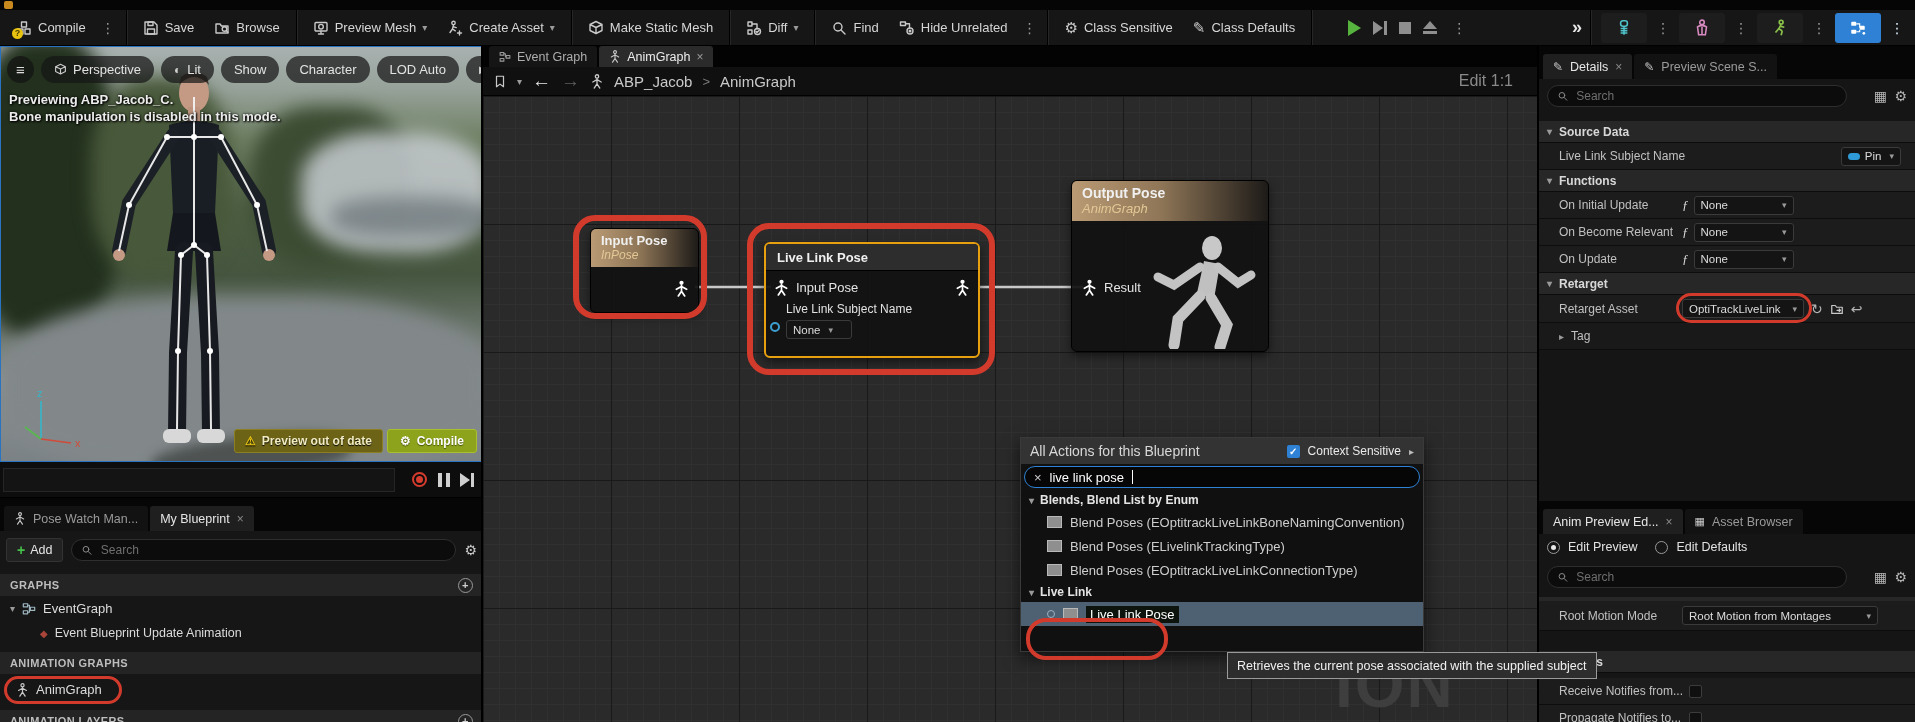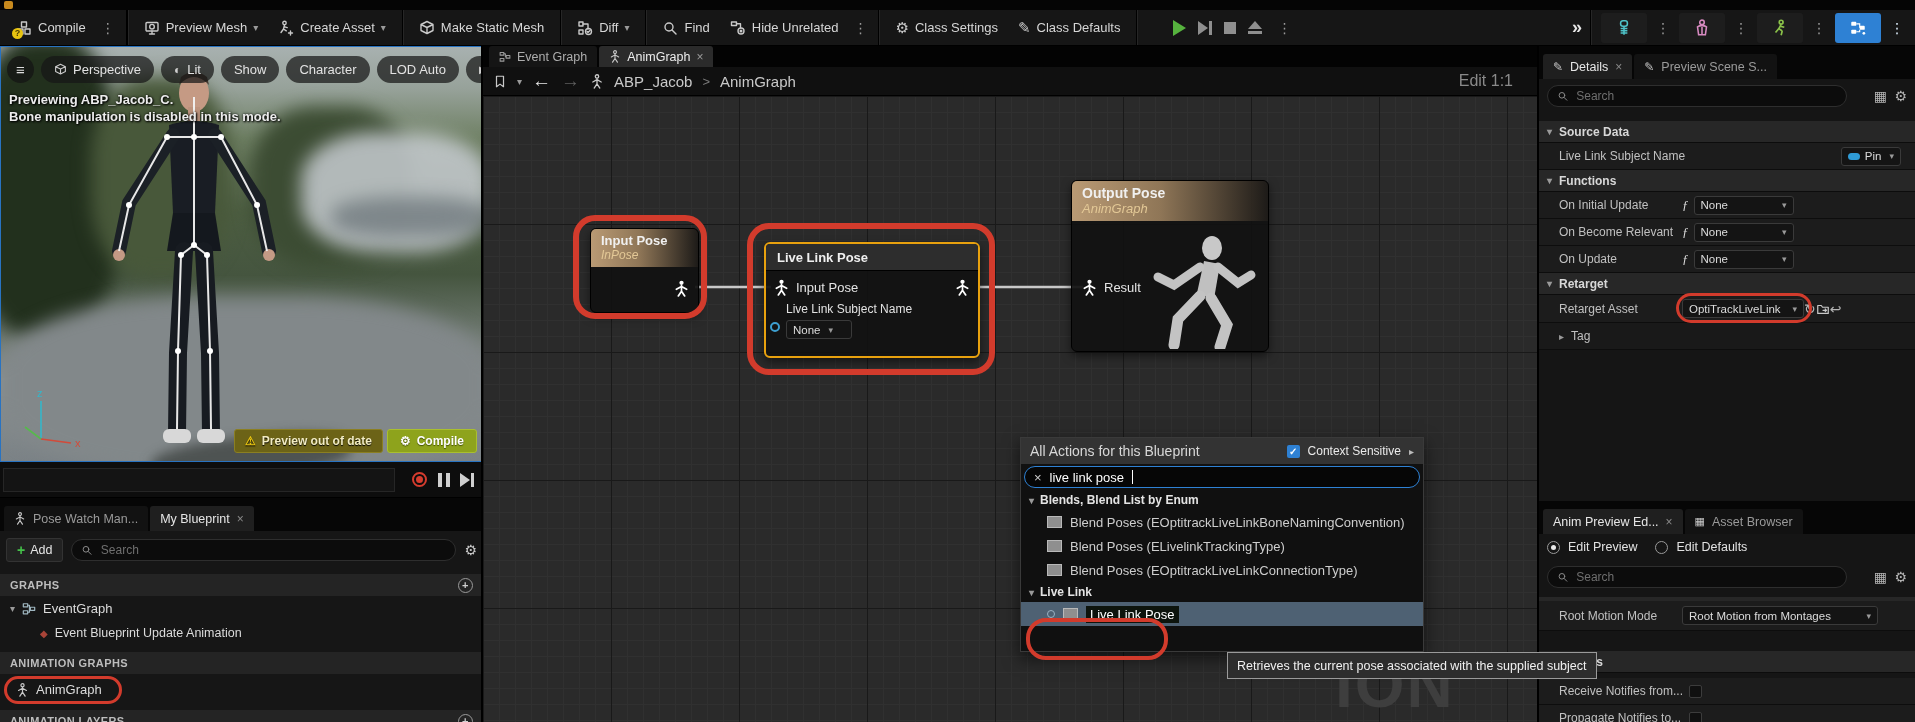--- a/index.html
+++ b/index.html
@@ -144,20 +144,38 @@
               <rect x="9" y="9" width="5" height="5"></rect>
               <rect x="5.5" y="2" width="5" height="5"></rect>
             </svg>
           <span class="badge">?</span>
         </span>
         <span>Compile</span>
       </div>
       <span class="tb-more">⋮</span>
     </div>
     <div class="tb-sep"></div>
+    <div class="tb-grp">
+      <div class="tb-btn">
+        <svg class="ic" width="16" height="16" viewBox="0 0 16 16">
+            <path d="M2 2h9l3 3v9H2z"></path>
+            <rect x="4.5" y="9" width="7" height="5"></rect>
+            <rect x="5" y="2" width="5" height="3.5"></rect>
+          </svg>
+        <span>Save</span>
+      </div>
+      <div class="tb-btn">
+        <svg class="ic" width="16" height="16" viewBox="0 0 16 16">
+            <path d="M2 4h4l1.5 2H14v7H2z"></path>
+            <circle cx="10.5" cy="9" r="2.3"></circle>
+            <path d="M12.2 10.7 14 12.5"></path>
+          </svg>
+        <span>Browse</span>
+      </div>
+    </div>
     <div class="tb-sep"></div>
     <div class="tb-grp">
       <div class="tb-btn">
         <svg class="ic" width="16" height="16" viewBox="0 0 16 16">
             <rect x="2" y="2.5" width="12" height="8.5" rx="1"></rect>
             <circle cx="8" cy="6.7" r="2.3"></circle>
             <path d="M8 11v2.5M5.5 14h5"></path>
           </svg>
         <span>Preview Mesh</span>
         <span class="chev">▾</span>
@@ -211,21 +229,21 @@
             <circle cx="11" cy="11" r="0.8"></circle>
           </svg>
         <span>Hide Unrelated</span>
       </div>
       <span class="tb-more">⋮</span>
     </div>
     <div class="tb-sep"></div>
     <div class="tb-grp">
       <div class="tb-btn">
         <span class="glyph">⚙</span>
-        <span>Class Settings</span>
+        <span>Class Sensitive</span>
       </div>
       <div class="tb-btn">
         <span class="glyph">✎</span>
         <span>Class Defaults</span>
       </div>
     </div>
     <div class="tb-sep"></div>
     <div class="tb-grp" style="margin-left:28px;gap:12px">
       <span class="i-play"></span>
       <span class="i-step">
@@ -674,21 +692,21 @@
           <span class="vchev" style="margin-left:auto">▾</span>
         </div>
       </div>
     </div>
     <div class="sec-h" style="top:227px">
       <span class="tri">▾</span>
       <span>Retarget</span>
     </div>
     <div class="prow" style="top:249px;height:28px">
       <span class="plabel">Retarget Asset</span>
-      <div style="position:absolute;left:143px;display:flex;align-items:center;">
+      <div style="position:absolute;left:143px;display:flex;align-items:center;gap:7px">
         <div class="vbox" style="width:122px">
           <span style="overflow:hidden;text-overflow:ellipsis">OptiTrackLiveLink</span>
           <span class="vchev" style="margin-left:auto">▾</span>
         </div>
         <span style="color:#b5b5b5;font-size:14px">↻</span>
         <svg class="ic" width="14" height="14" viewBox="0 0 16 16">
             <path d="M2 4h4l1.5 2H14v7H2z"></path>
             <path d="M8 9.5h4M10.5 8l1.5 1.5L10.5 11"></path>
           </svg>
         <span style="color:#b5b5b5;font-size:14px">↩</span>

